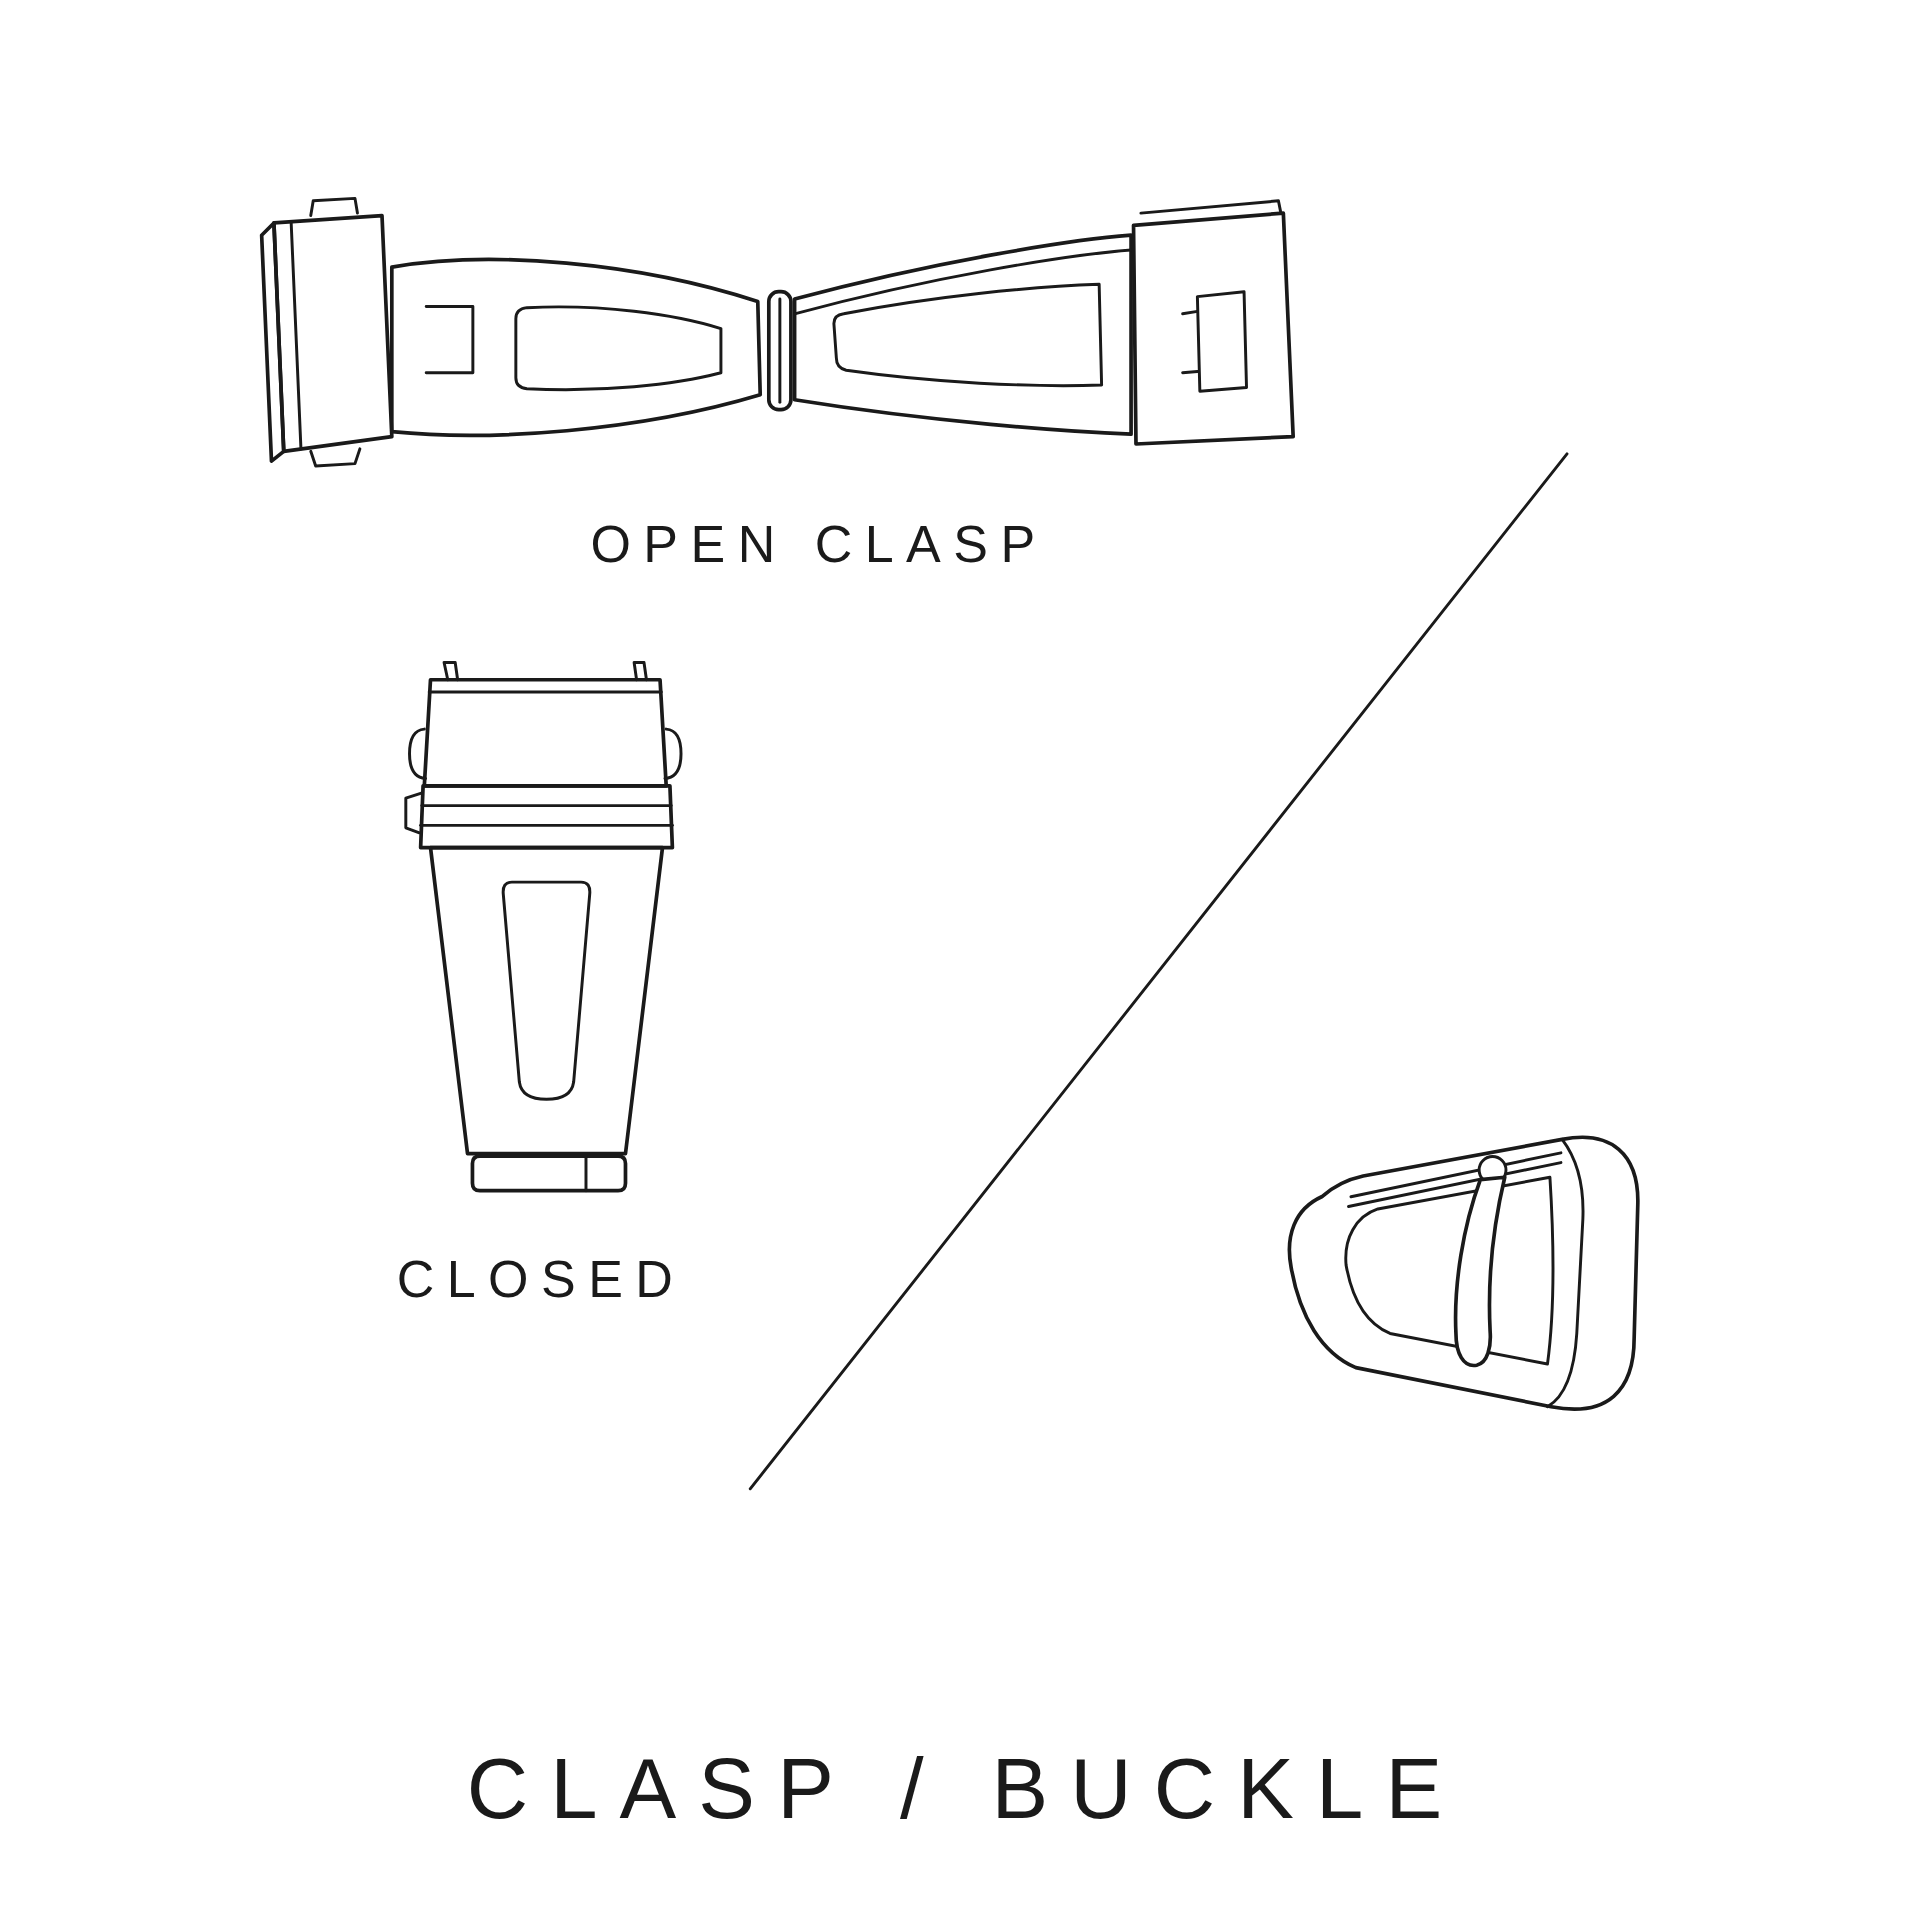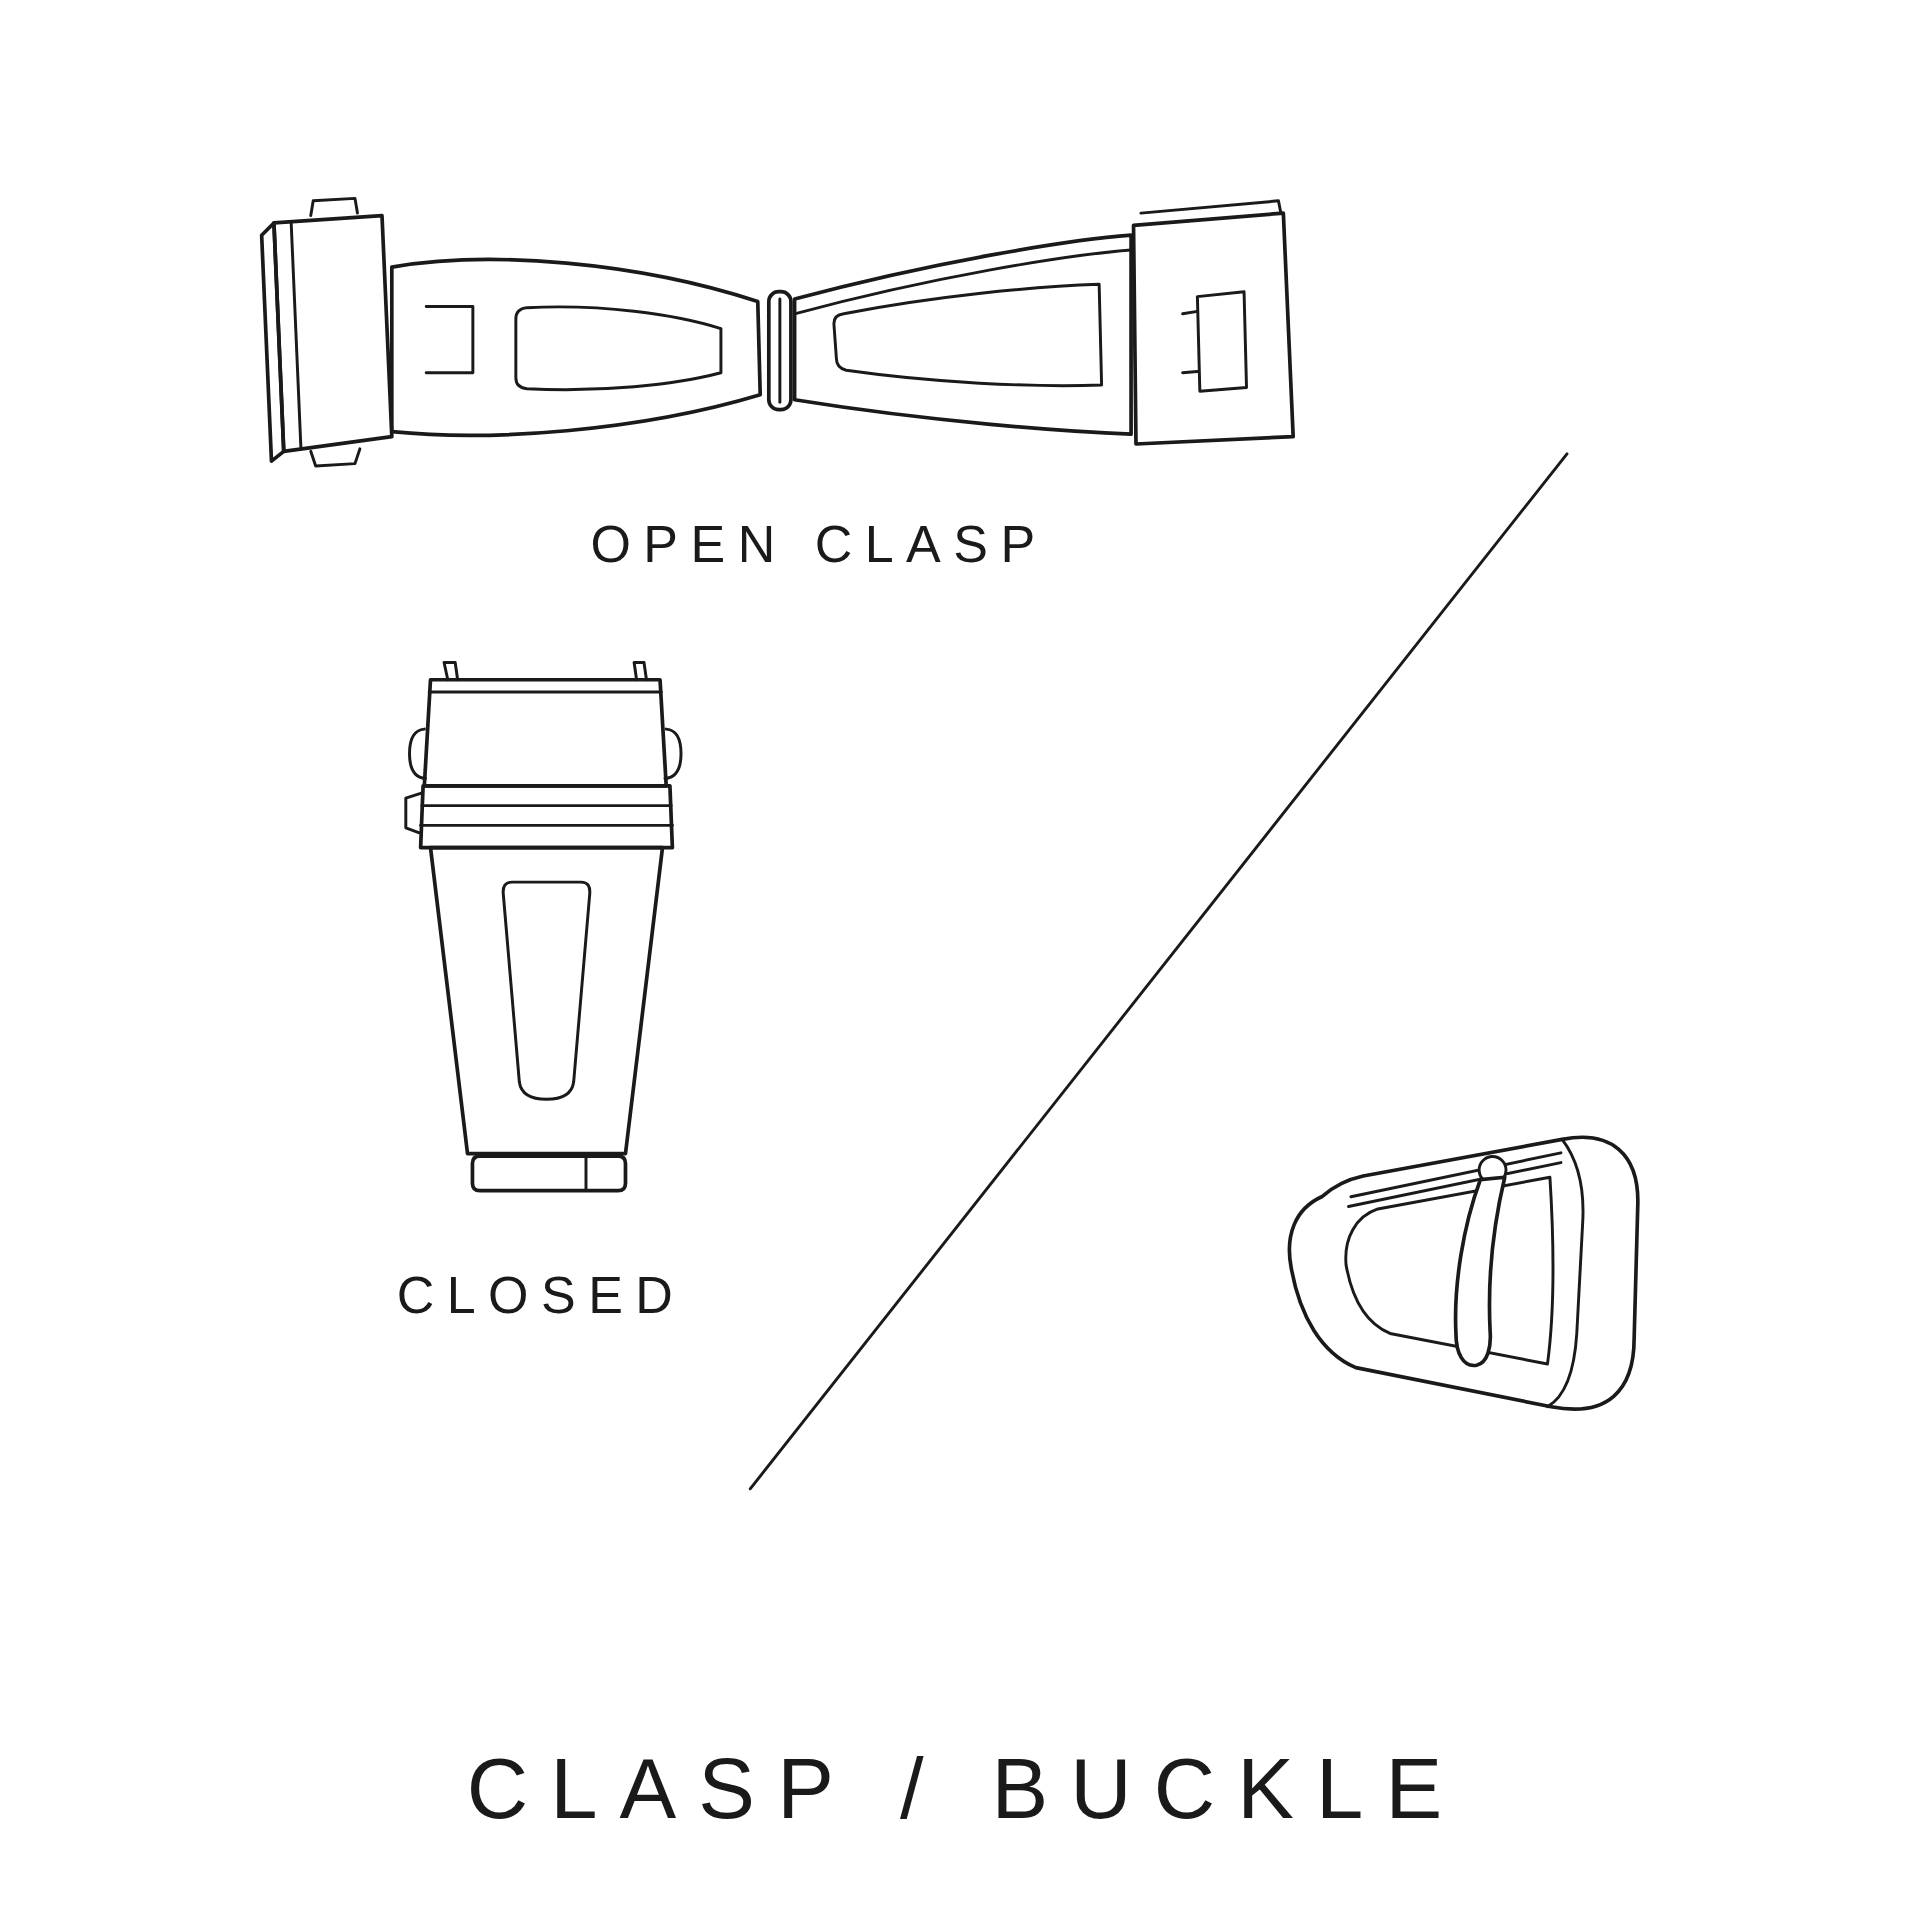--- a/index.html
+++ b/index.html
@@ -95,21 +95,21 @@
       <path d="M36,152 L224,152 L194,400 L66,400 Z"></path>
       <path class="thin" d="M102,180 L158,180 Q166,180 165,190 L152,342 Q150,356 130,356 Q110,356 108,342 L95,190 Q94,180 102,180 Z"></path>
     </g>
     <g>
       <path d="M76,402 Q70,402 70,408 L70,424 Q70,430 76,430 L188,430 Q194,430 194,424 L194,408 Q194,402 188,402 Z"></path>
       <path class="thin" d="M162,402 L162,430"></path>
     </g>
   </svg>
 </div>
 
-<div class="caption small" style="left:541px; top:1249px;margin-top:16px;">CLOSED</div>
+<div class="caption small" style="left:541px; top:1249px;">CLOSED</div>
 
 <svg class="divider line-art" viewBox="0 0 2000 2000">
   <line x1="1623" y1="470" x2="777" y2="1542" stroke-width="3"></line>
 </svg>
 
 <div class="figure" style="left:1246px; top:1099px; width:415px; height:342px;">
   <svg viewBox="0 0 340 280" class="line-art">
     <g>
       <path d="M62,80 C40,90 32,112 37,138 C44,178 62,208 90,220 L250,252 C296,261 318,239 318,196 L321,86 C322,45 299,25 259,33 L96,63 C82,66 70,73 62,80 Z"></path>
       <path class="thin" d="M259,33 C272,50 277,72 276,98 L271,192 C269,224 261,244 247,252"></path>

